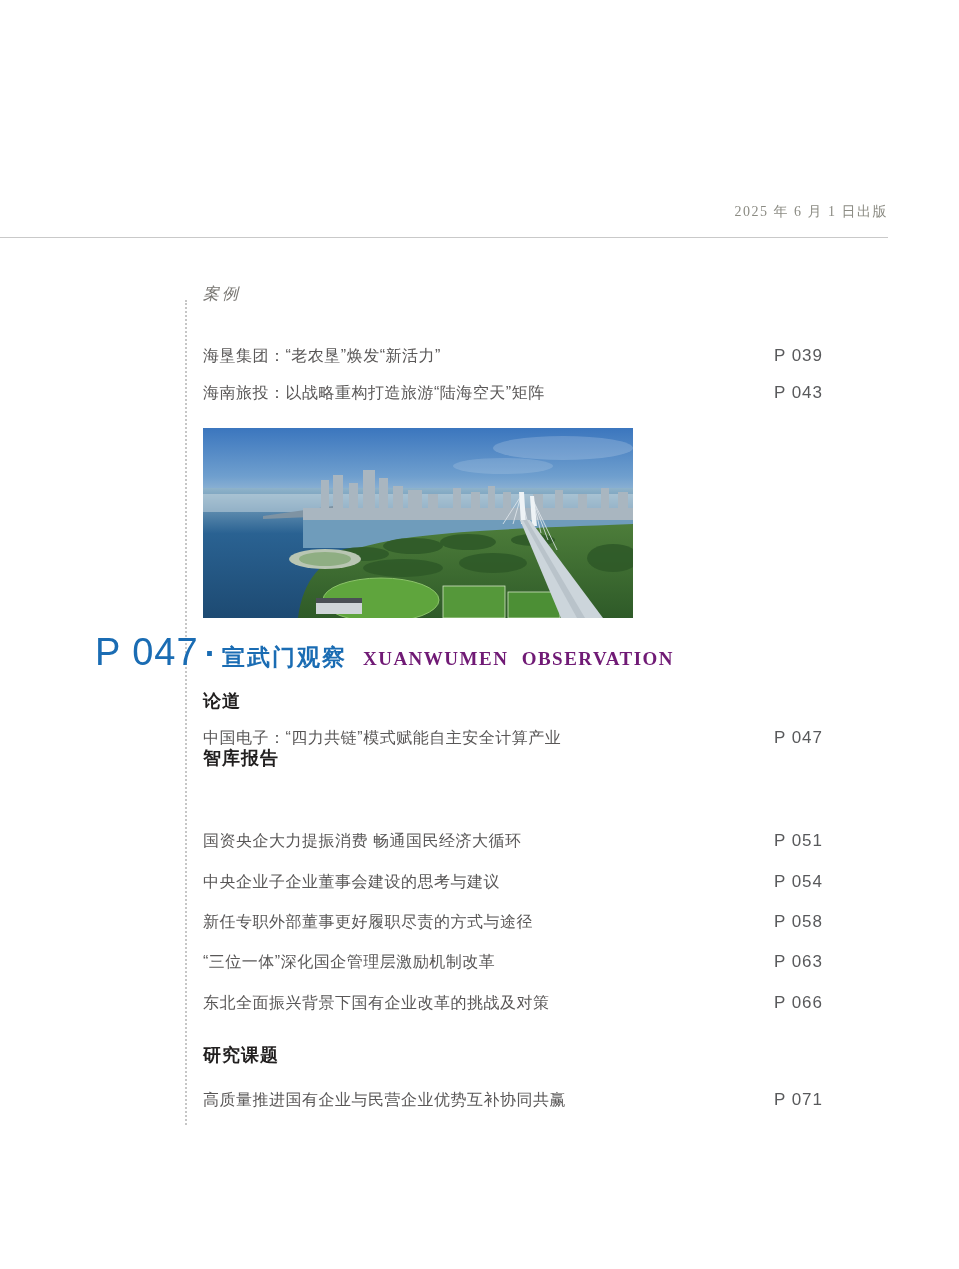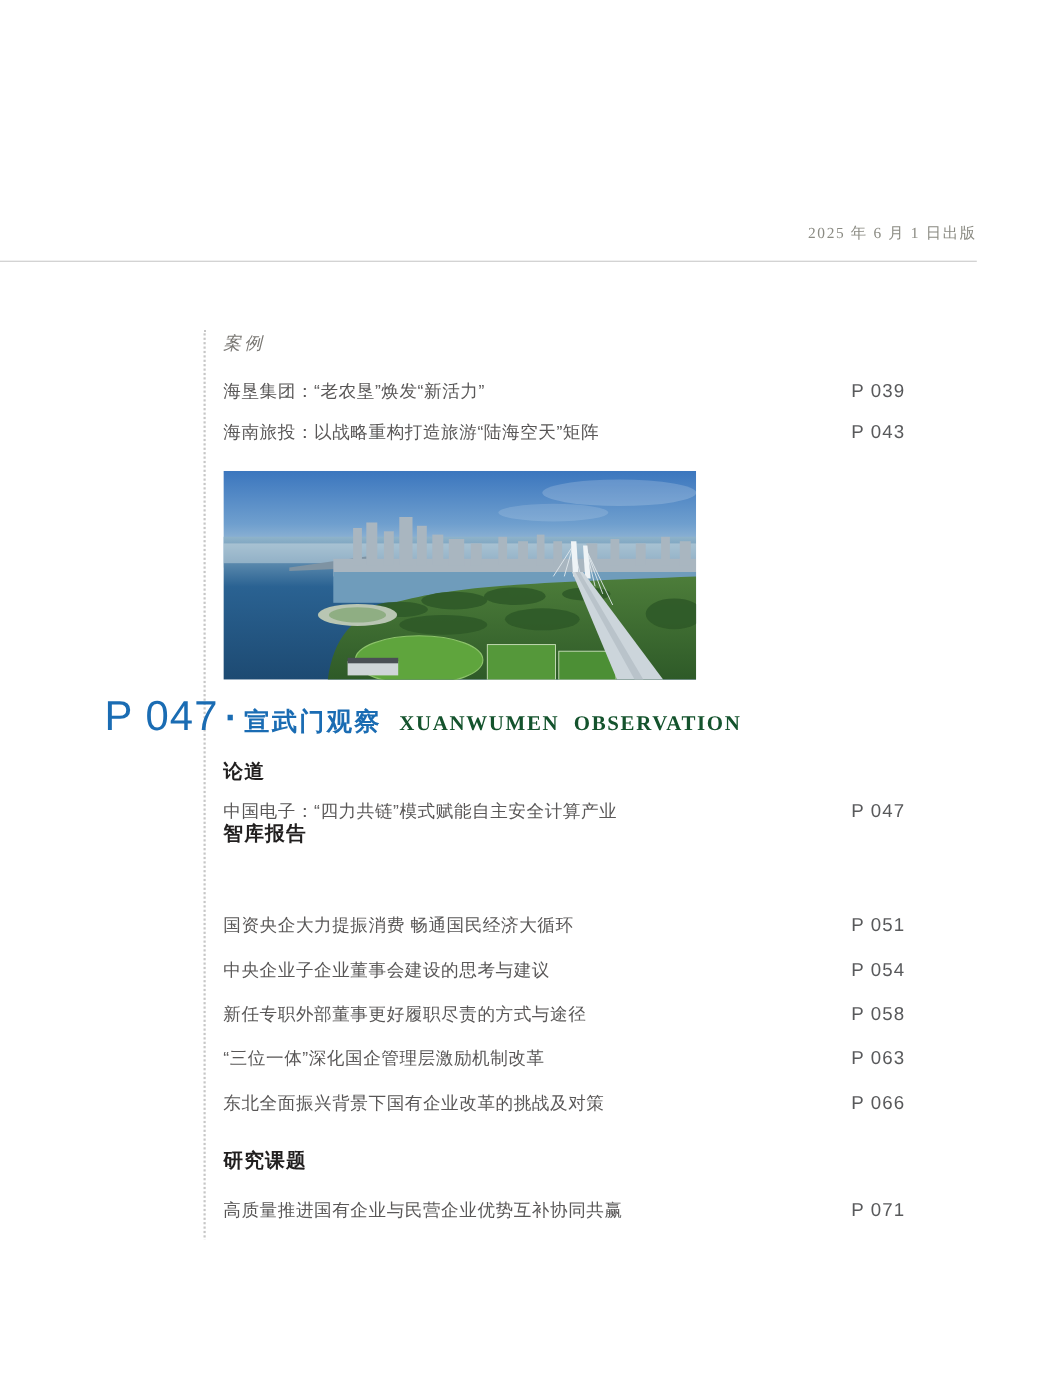--- a/index.html
+++ b/index.html
@@ -36,40 +36,40 @@
 
   .photo { position:absolute; left:203px; top:428px; width:430px; height:190px; overflow:hidden; }
   .photo svg { display:block; width:100%; height:100%; }
 
   .feature { position:absolute; left:95px; top:631px; display:flex; align-items:baseline; white-space:nowrap; }
   .feature-page { font-size:38px; color:#1a6cb3; letter-spacing:1px; }
   .feature-dot  { font-size:34px; color:#1a6cb3; margin-left:6px; font-weight:bold; }
   .feature-cn   { font-size:23px; color:#1a6cb3; font-weight:bold; letter-spacing:2px; margin-left:6px; }
   .feature-en   {
     font-family:"Liberation Serif", serif; font-weight:bold;
-    font-size:19px; color:#14532d; letter-spacing:1.5px; word-spacing:7px; margin-left:16px;
+    font-size:19px; color:#701a75; letter-spacing:1.5px; word-spacing:7px; margin-left:16px;
   }
 
   .folio {
     position:absolute; left:835px; top:1179px;
     font-family:"Liberation Serif", serif; font-weight:bold;
     font-size:17px; color:#39393b; letter-spacing:1px;margin-left:41px;
   }
   .folio-square { position:absolute; left:869px; top:1183px; width:14px; height:14px; background:#e4552e; }
 </style>
 </head>
 <body>
 
 <div class="page">
 
   <div class="pub-date">2025 年 6 月 1 日出版</div>
   <div class="top-rule"></div>
   <div class="dotted-line"></div>
 
-  <div class="sec-label" style="top:302px">案例</div>
+  <div class="sec-label" style="top:284px">案例</div>
 
   <div class="toc-row" style="top:346px">
     <span class="toc-title">海垦集团：“老农垦”焕发“新活力”</span>
     <span class="toc-page">P 039</span>
   </div>
   <div class="toc-row" style="top:383px">
     <span class="toc-title">海南旅投：以战略重构打造旅游“陆海空天”矩阵</span>
     <span class="toc-page">P 043</span>
   </div>
 

